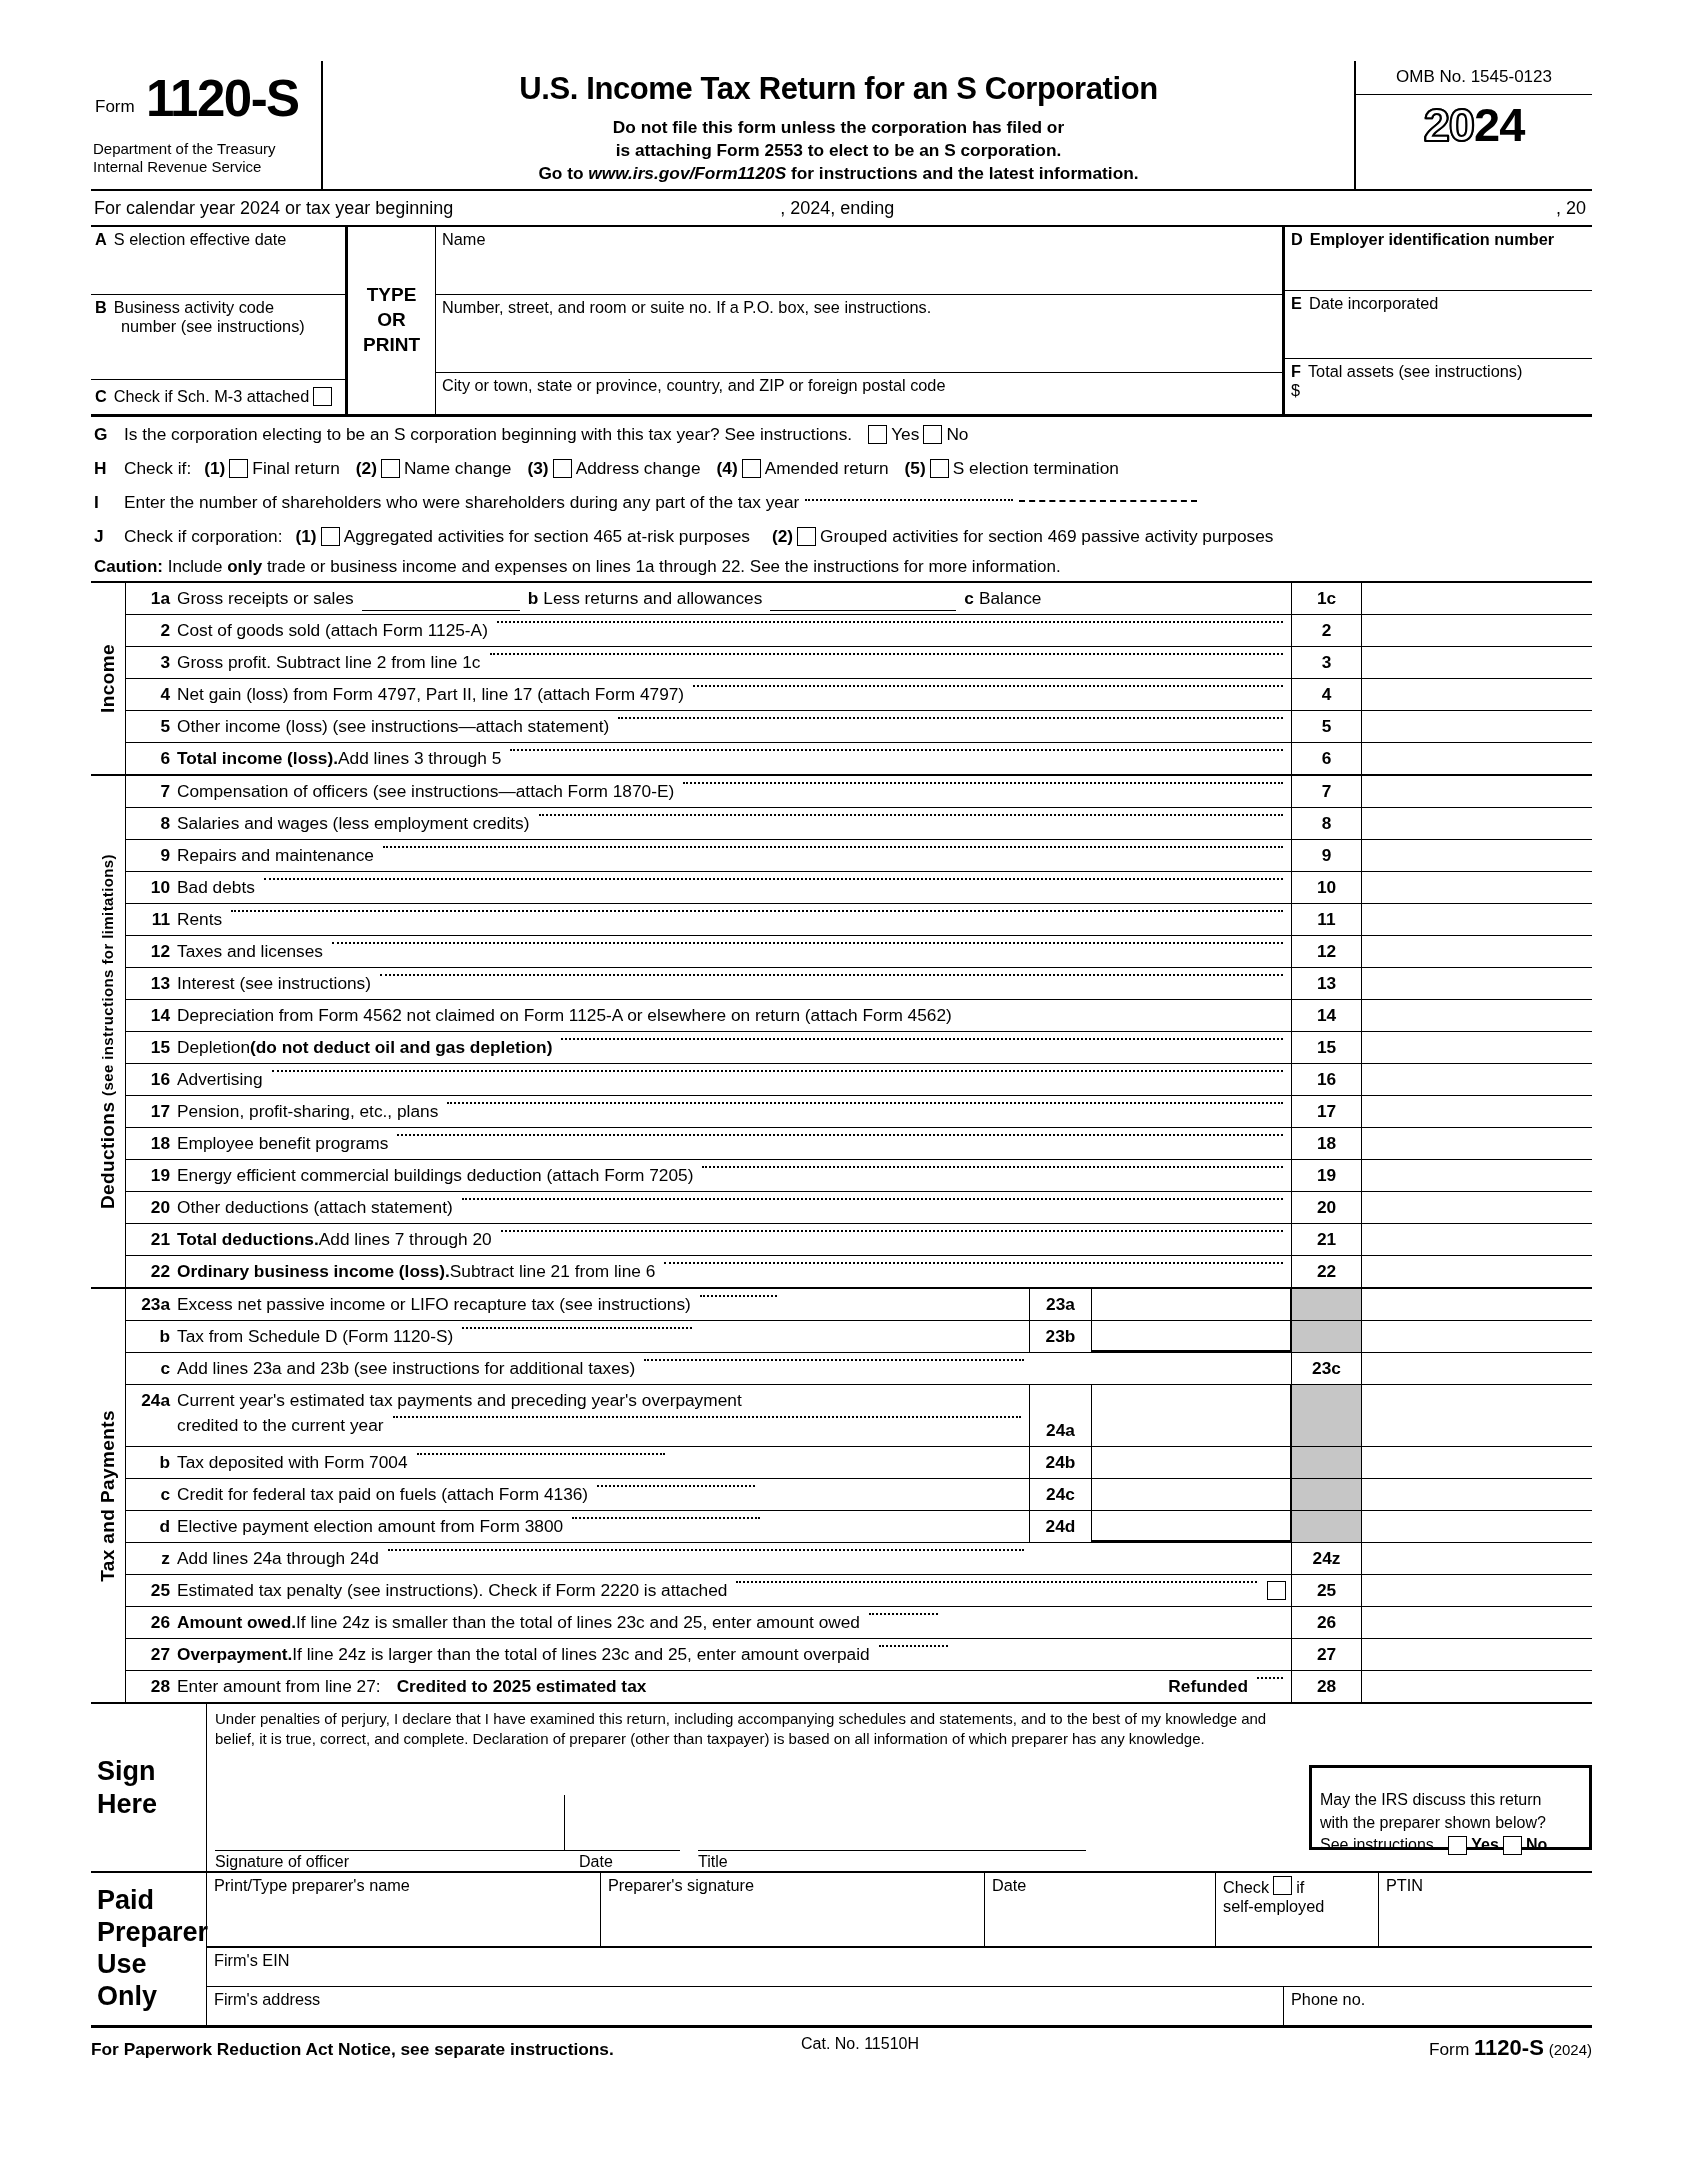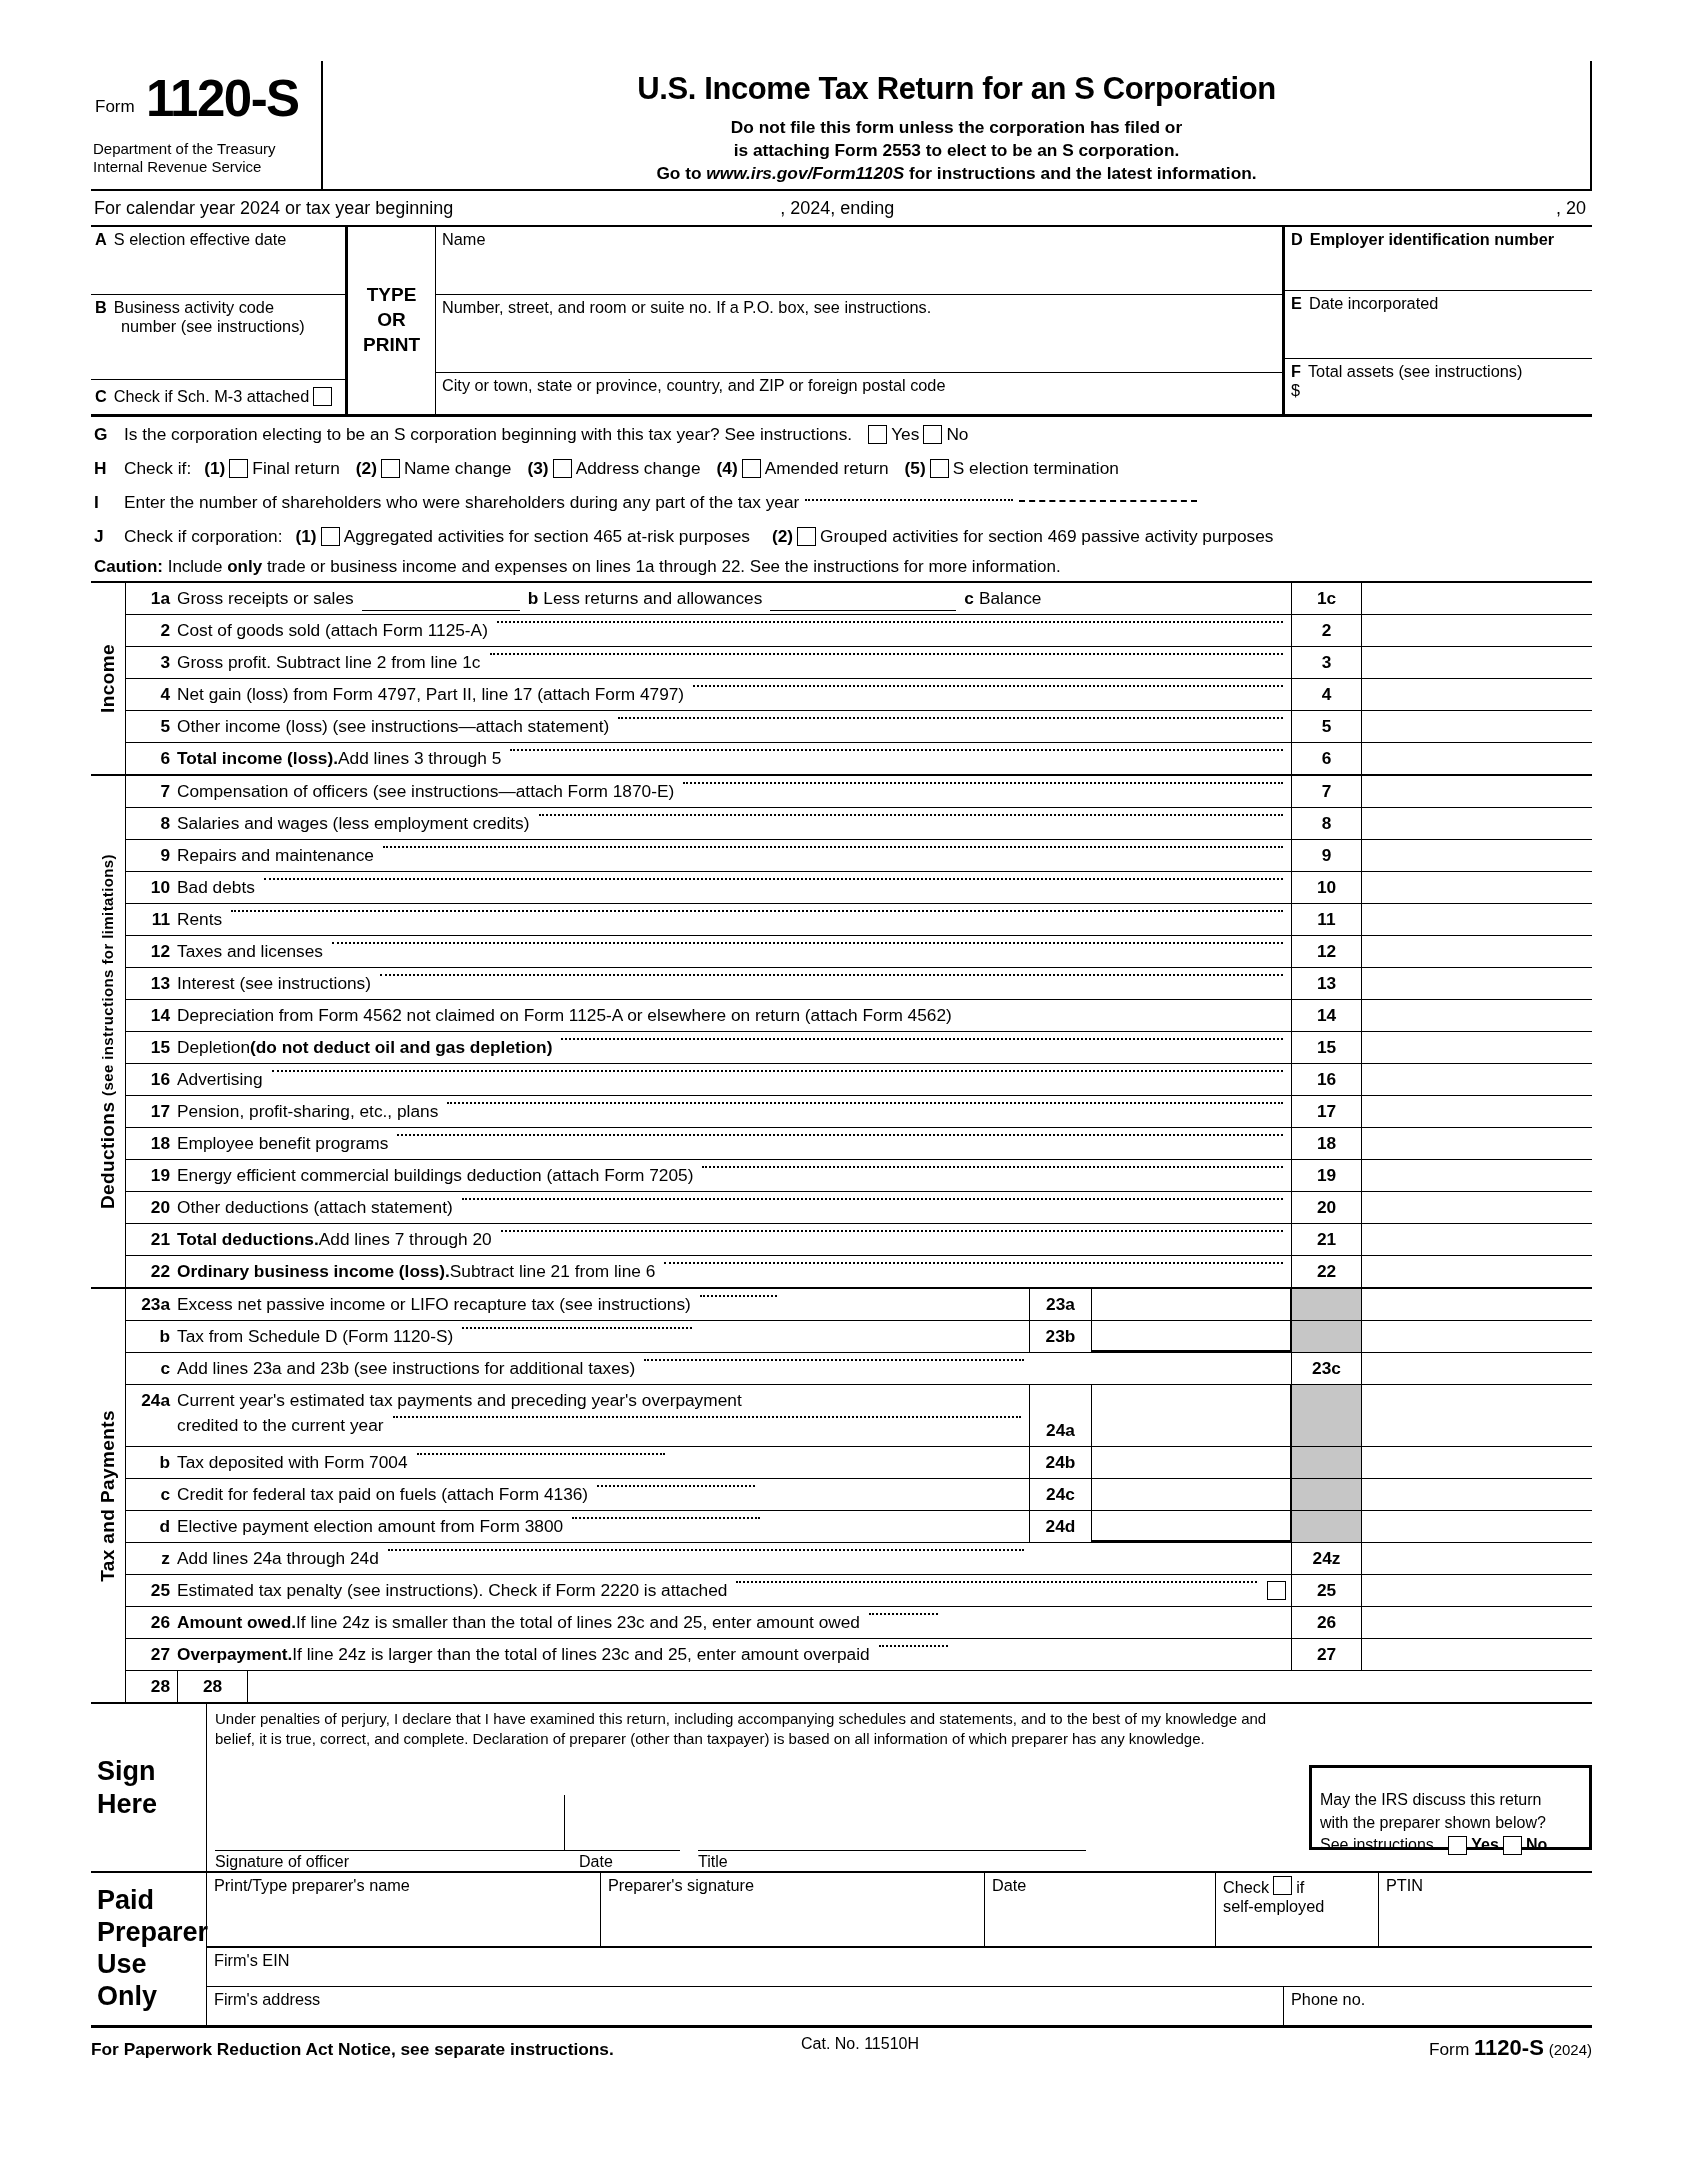--- a/index.html
+++ b/index.html
@@ -241,20 +241,24 @@
         <span>Internal Revenue Service</span>
       </span>
     </div>
     <div class="mh-center">
       <div class="mh-title">U.S. Income Tax Return for an S Corporation</div>
       <div class="mh-sub">
         <div>Do not file this form unless the corporation has filed or</div>
         <div>is attaching Form 2553 to elect to be an S corporation.</div>
         <div><span>Go to </span><span class="i b">www.irs.gov/Form1120S</span><span> for instructions and the latest information.</span></div>
       </div>
+    </div>
+    <div class="mh-right">
+      <div class="mh-omb">OMB No. 1545-0123</div>
+      <div class="mh-year"><span class="yr-hollow">20</span><span>24</span></div>
     </div>
   </div>
 
   <div class="calstrip">
     <span class="cal-a">For calendar year 2024 or tax year beginning</span>
     <span style="margin-left:327px;">, 2024, ending</span>
     <span class="cal-b" style="padding-right:6px;">, 20</span>
   </div>
 
   <div class="idblock">
@@ -728,20 +732,27 @@
               <span class="ftext b">Overpayment.</span>
               <span class="ftext"> If line 24z is larger than the total of lines 23c and 25, enter amount overpaid</span>
               <span class="leader" style="max-width:69px;"></span>
             </div>
         <div class="fcode">27</div>
         <div class="famt"></div>
       </div>
 
       <div class="frow">
         <div class="fnum">28</div>
+        <div class="flabel">
+          <span class="ftext">Enter amount from line 27:</span>
+          <span class="ftext b" style="margin-left:16px;">Credited to 2025 estimated tax</span>
+          <span class="ul" style="width:178px;margin:0 10px;border-bottom:none;"></span>
+          <span class="ftext b" style="margin-left:auto;">Refunded</span>
+          <span class="leader" style="max-width:26px;"></span>
+        </div>
         <div class="fcode">28</div>
         <div class="famt"></div>
       </div>
 
     </div>
   </div>
 
   <div class="signblock">
     <div class="sign-left">
       <div>Sign</div>

